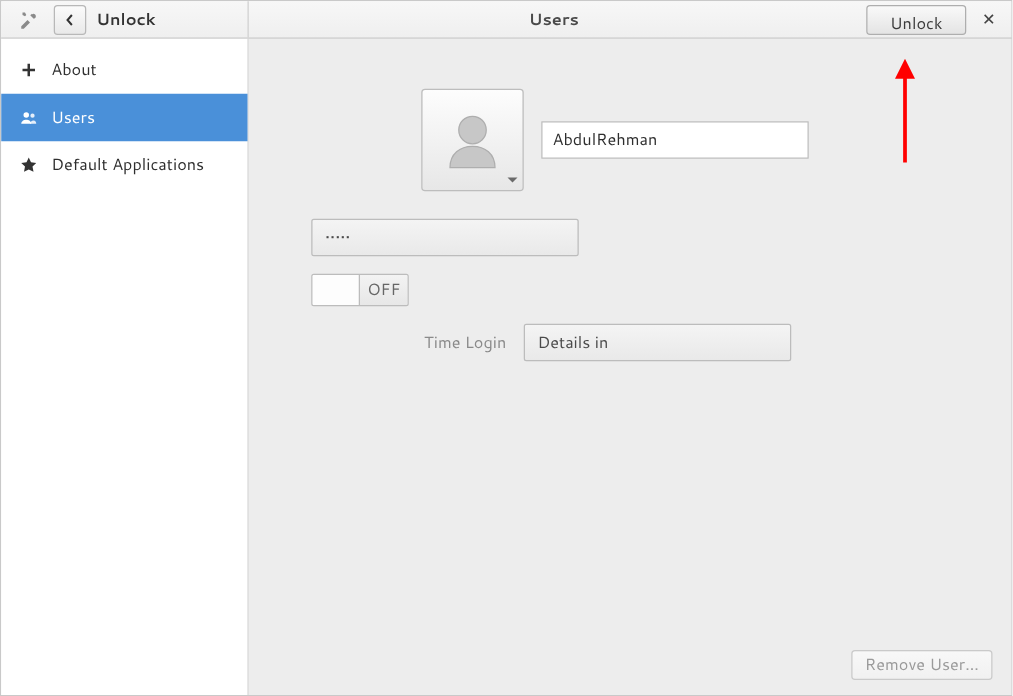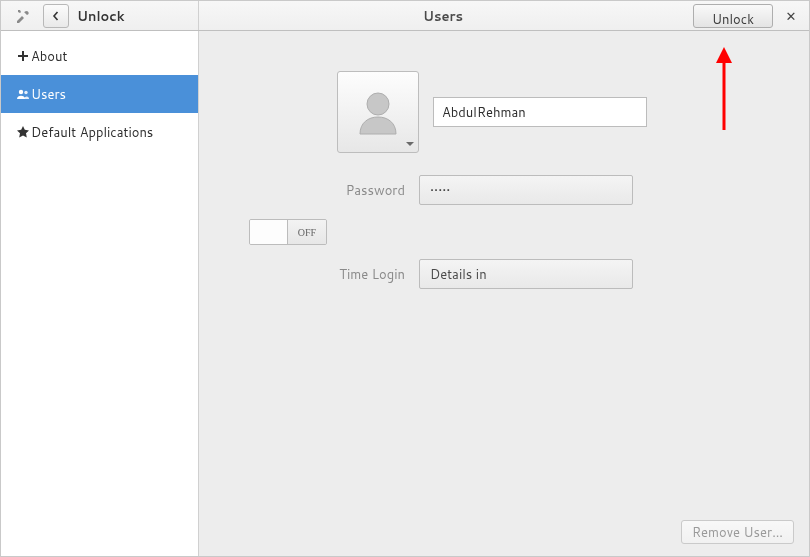--- a/index.html
+++ b/index.html
@@ -105,20 +105,21 @@
       width: 198px;
       background: #ffffff;
       border-right: 1px solid #d0d0d0;
       display: flex;
       flex-direction: column;
       padding-top: 6px;
     }
     .side-item {
       display: flex;
       align-items: center;
+      gap: 10px;
       padding: 10px 14px;
       color: #2e2e2e;
       cursor: pointer;
     }
     .side-item.selected {
       background: #4a90d9;
       color: #ffffff;
     }
     .side-item .si-icon { width: 16px; height: 16px; display:flex;align-items:center;justify-content:center;}
     .content {
@@ -192,24 +193,23 @@
       width: 78px;
     }
     .toggle .knob {
       width: 38px;
       background: #fdfdfd;
       border-right: 1px solid #bcbcbc;
     }
     .toggle .state {
       flex:1;
       display:flex;align-items:center;justify-content:center;
-      font-size: 10px;
+      font-size: 13px;
       color: #666;
       background: linear-gradient(#f3f3f3,#e7e7e7);
-      font-family: Liberation Serif, serif;
     }
     .footer {
       position: absolute;
       right: 15px;
       bottom: 12px;
     }
     .footer .text-btn{
       min-width: 110px;
       color:#9a9a9a;
       background: linear-gradient(#f8f8f8,#f1f1f1);
@@ -297,21 +297,20 @@
             <svg width="56" height="56" viewBox="0 0 56 56">
               <circle cx="28" cy="20" r="11" fill="#c7c7c7"></circle>
               <circle cx="28" cy="20" r="11" fill="none" stroke="#aeaeae" stroke-width="1"></circle>
               <path fill="#c7c7c7" stroke="#aeaeae" d="M10 50c0-11 8-17 18-17s18 6 18 17H10z"></path>
             </svg>
           </div>
           <input class="text-input" value="AbdulRehman" style="">
         </div>
 
         <div class="row">
-          <div class="row-label">Password</div>
           <div class="value-box">•••••</div>
         </div>
 
         <div class="row">
           <div class="toggle">
             <div class="knob"></div>
             <div class="state">OFF</div>
           </div>
         </div>
 

